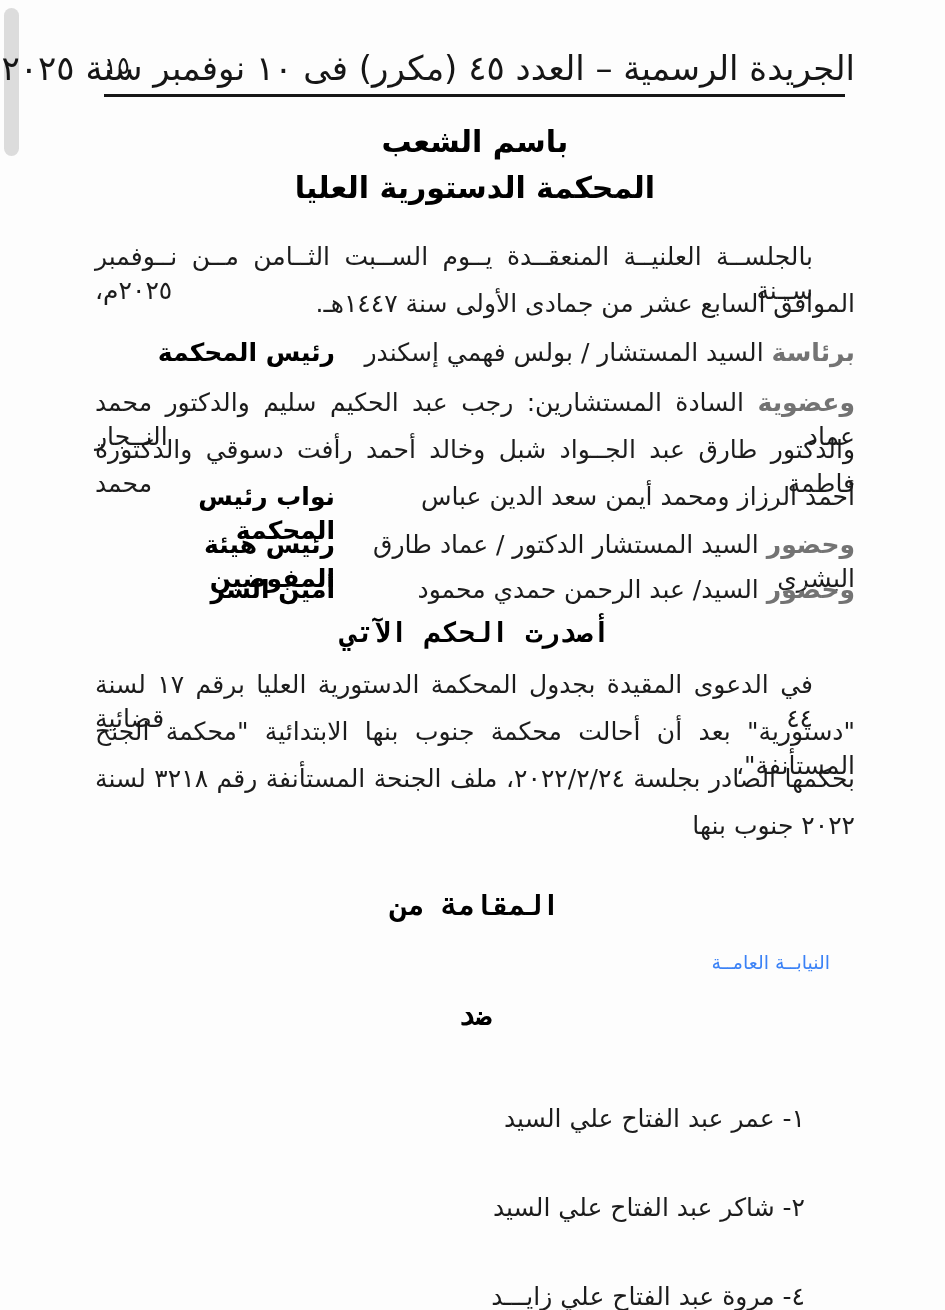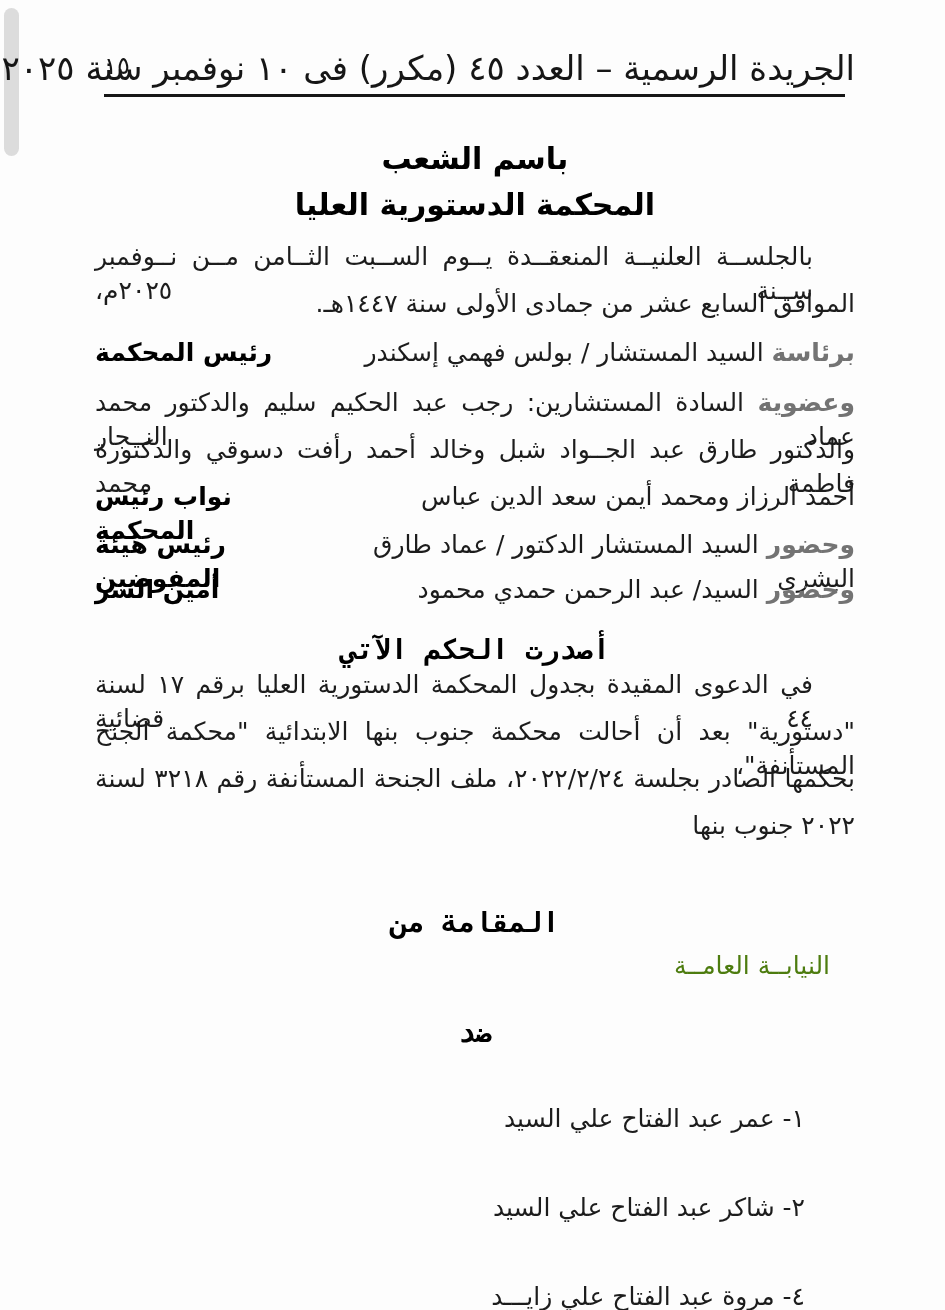--- a/index.html
+++ b/index.html
@@ -24,43 +24,43 @@
     position:absolute;top:52px;left:104px;
     font-size:24px;color:#161616;
   }
   .rule{
     position:absolute;top:94px;left:104px;right:100px;height:3px;
     background:#161616;
   }
   .center-head{
     position:absolute;left:95px;right:90px;
     text-align:center;font-weight:700;color:#000;
-    font-size:30px;line-height:1.2;margin-top:17px;
+    font-size:30px;line-height:1.2;
   }
   .line{
     position:absolute;left:95px;right:90px;
     font-size:25px;line-height:1.35;color:#1c1c1c;
   }
   .just{text-align:justify;text-align-last:justify;}
   .indent{padding-right:42px;}
   .ralign{text-align:right;}
   .row{
     position:absolute;left:95px;right:90px;
     display:flex;justify-content:space-between;align-items:baseline;
     font-size:25px;line-height:1.35;
   }
   .role{
-    width:240px;flex:0 0 240px;text-align:left;
+    width:240px;flex:0 0 240px;text-align:right;
     font-weight:700;color:#000;font-size:25px;
   }
   b.lbl{font-weight:700;color:#737373;}
   .small-head{font-size:28px;font-family:Liberation Mono, monospace;}
   .plaintiff{
     position:absolute;right:115px;top:951px;
-    font-size:25px;color:#4d7c0f;
+    font-size:19px;color:#3b82f6;
   }
   .defendants{
     position:absolute;right:140px;left:95px;top:1052px;
   }
   .defendant{
     text-align:right;font-size:25px;color:#1c1c1c;
     height:45px;line-height:45px;white-space:nowrap;margin-top:44px;
   }
 </style>
 </head>

